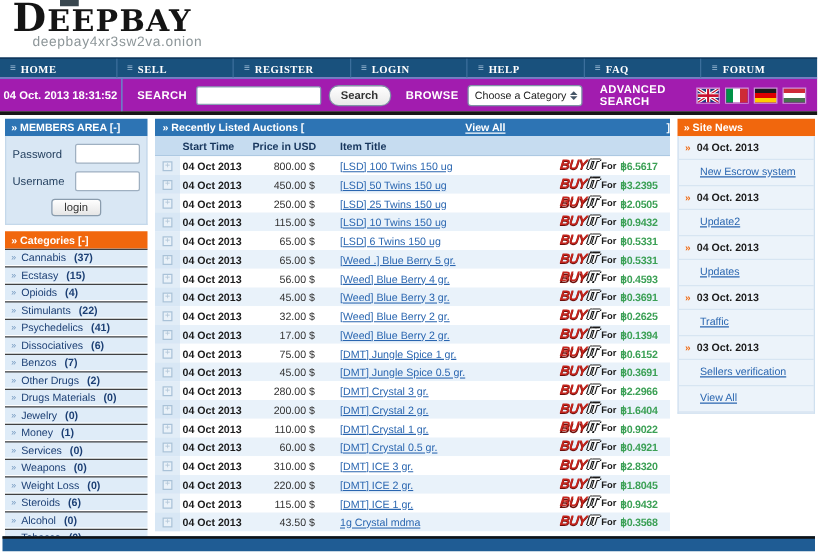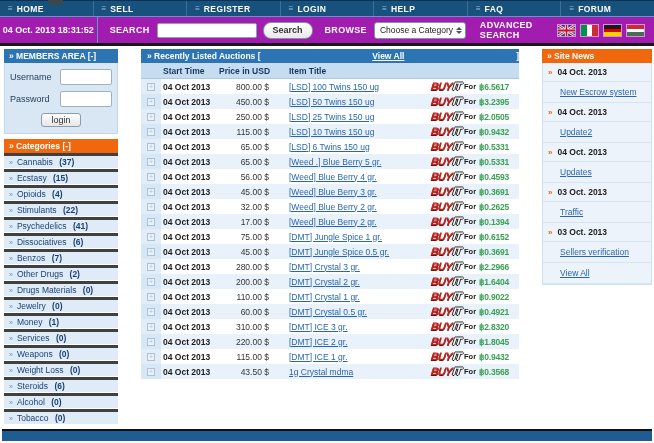--- a/index.html
+++ b/index.html
@@ -9,21 +9,21 @@
   .logo-area{height:46px;padding-left:10px;padding-top:3px;box-sizing:border-box;}
   .logo{font-family:"DejaVu Serif",serif;font-weight:bold;color:#141414;font-size:24px;line-height:24px;letter-spacing:1px;}
   .logo::first-letter{font-size:31px;}
   .onion{color:#8d9699;font-size:11px;margin-left:16px;margin-top:-1px;letter-spacing:.5px;}
   .artifact{position:absolute;left:48px;top:0;width:15px;height:5px;background:#39474f;}
   
   .navbar{height:15px;background:#19517d;border-top:1px solid #0c3154;display:flex;}
   .nav-item{flex:1;display:flex;align-items:center;gap:4px;padding-left:8px;border-right:1px solid #3c6f9c;cursor:pointer;}
   .nav-item:last-child{border-right:none;}
   .nav-icon{color:#9dbcd6;font-size:8px;line-height:8px;}
-  .nav-item b{color:#fff;font-size:8.5px;letter-spacing:.4px;}
+  .nav-item b{color:#fff;font-size:8.5px;letter-spacing:.4px;font-family:Liberation Serif, serif;}
   
   .searchbar{height:26px;background:#a21caf;border-top:1px solid #5e99cd;display:flex;align-items:center;}
   .datetime{width:118px;align-self:stretch;display:flex;align-items:center;justify-content:center;
             color:#fff;font-weight:bold;font-size:9px;border-right:1px solid #5e99cd;}
   .bar-label{color:#fff;font-weight:bold;font-size:9px;letter-spacing:.3px;}
   .search-label{margin:0 7px 0 12px;}
   .search-input{width:92px;height:13px;border:1px solid #8aa0b5;border-radius:2px;font-size:9px;padding:0 3px;}
   .search-btn{height:17px;margin-left:6px;background:linear-gradient(#ffffff,#e9e9e9);border:1px solid #7e93a6;
               border-radius:8px;font-size:9px;font-weight:bold;color:#333;padding:0 9px;cursor:pointer;}
   .browse-label{margin:0 7px 0 12px;}
@@ -36,34 +36,34 @@
   .sel-down{border-top:3px solid #456;}
   .adv-label{margin-left:14px;}
   .flags{display:flex;gap:6px;margin-left:auto;margin-right:10px;}
   .flag{width:17px;height:11px;box-shadow:0 0 0 1px rgba(240,245,250,.55);cursor:pointer;}
   .flag-uk svg{display:block;width:17px;height:11px;}
   .flag-it{background:linear-gradient(90deg,#009246 0 33%,#fff 33% 66%,#ce2b37 66% 100%);}
   .flag-de{background:linear-gradient(#1a1a1a 0 33%,#dd0000 33% 66%,#ffce00 66% 100%);}
   .flag-hu{background:linear-gradient(#ce2939 0 33%,#fff 33% 66%,#477050 66% 100%);}
   .divider{height:3px;background:#171717;}
   
-  .content{display:flex;gap:23px;padding:3px 2px 0 4px;height:336px;box-sizing:border-box;}
+  .content{display:flex;gap:6px;padding:3px 2px 0 4px;height:336px;box-sizing:border-box;}
   .panel-header{height:14px;display:flex;align-items:center;padding-left:5px;color:#fff;font-weight:bold;font-size:8.5px;}
   .hdr-blue{background:#2d74b4;}
   .hdr-orange{background:#f1670d;}
   
   .sidebar-left{width:114px;flex:none;}
   .members-panel{background:#d9e7f4;border:1px solid #c4d8ea;border-top:none;padding:6px 5px 4px;box-sizing:border-box;}
   .field-row{display:flex;align-items:center;justify-content:space-between;margin-bottom:6px;}
   .field-row label{color:#24405f;font-size:9px;}
   .field-row input{width:46px;height:12px;border:1px solid #9fb0c1;border-radius:2px;font-size:9px;}
   .login-btn{display:block;margin:1px auto 2px;background:linear-gradient(#fefefe,#e6e6e6);border:1px solid #8a9cad;
              border-radius:3px;font-size:9px;color:#333;padding:1px 9px;cursor:pointer;}
   .cat-header{margin-top:5px;}
-  .cat-row{height:12px;background:#dfecf8;border-bottom:1px solid #fff;border-top:3px solid #404040;
+  .cat-row{height:12px;background:#dfecf8;border-bottom:1px solid #fff;border-top:1px solid #404040;
            display:flex;align-items:center;gap:4px;padding-left:5px;color:#1c3f74;font-size:8.5px;cursor:pointer;}
   .cat-bullet{color:#6d94bd;font-size:7px;}
   .cat-row b{font-weight:bold;}
   
   .main{flex:1;min-width:0;}
   .main-header{justify-content:space-between;gap:3px;padding-left:6px;}
   .main-header a{color:#fff;text-decoration:underline;cursor:pointer;}
   .table-head{display:flex;align-items:center;height:15px;background:#c6dcf0;border-bottom:1px solid #adc9e2;
               font-weight:bold;color:#17365d;font-size:8.5px;}
   .col-icon{width:20px;flex:none;align-self:stretch;}
@@ -97,20 +97,24 @@
   .news-link-row a{color:#2a66b0;font-size:8.5px;text-decoration:underline;cursor:pointer;}
   
   .footer{position:absolute;left:2px;right:2px;bottom:2px;height:10px;background:#1f5c94;border-top:2px solid #121212;}
 </style>
 </head>
 <body>
 
 <div id="app">
   <div class="artifact"></div>
 
+  <div class="logo-area">
+    <div class="logo">DEEPBAY</div>
+    <div class="onion">deepbay4xr3sw2va.onion</div>
+  </div>
 
   <div class="navbar" id="nav-bar">
       <div class="nav-item">
         <span class="nav-icon">≡</span>
         <b>HOME</b>
       </div>
       <div class="nav-item">
         <span class="nav-icon">≡</span>
         <b>SELL</b>
       </div>
@@ -169,26 +173,26 @@
   </div>
 
   <div class="divider"></div>
 
   <div class="content">
 
     <div class="sidebar-left">
       <div class="panel-header hdr-blue">» MEMBERS AREA [-]</div>
       <div class="members-panel">
         <div class="field-row">
+          <label>Password</label>
+          <input type="password" value="" style="">
+        </div>
+        <div class="field-row">
           <label>Username</label>
           <input type="text" value="" style="">
-        </div>
-        <div class="field-row">
-          <label>Password</label>
-          <input type="password" value="" style="">
         </div>
         <button class="login-btn">login</button>
       </div>
       <div class="panel-header hdr-orange cat-header">» Categories [-]</div>
       <div id="cat-list">
           <div class="cat-row">
             <span class="cat-bullet">»</span>
             <span>Cannabis&nbsp;</span>
             <b>(37)</b>
           </div>

